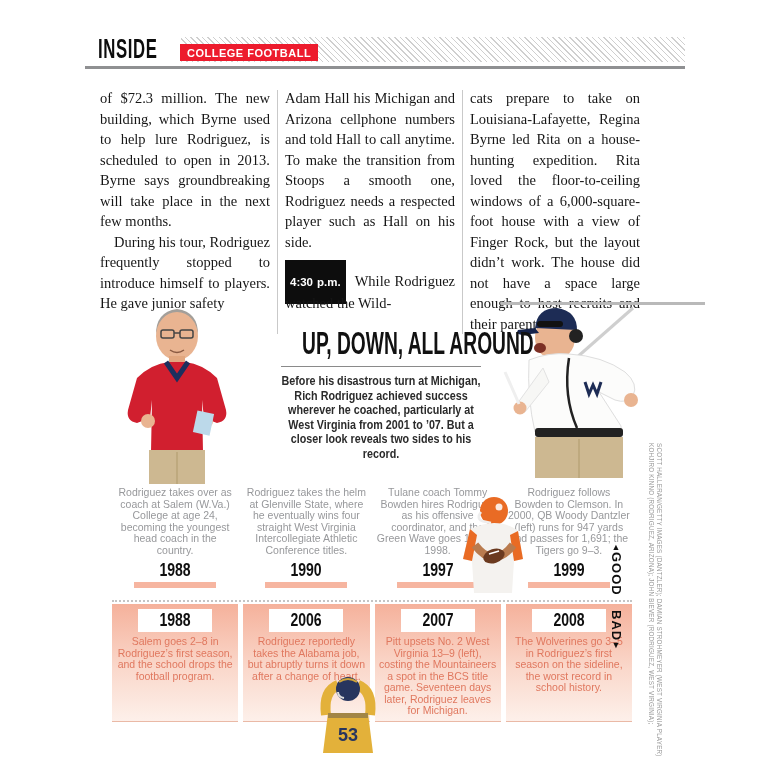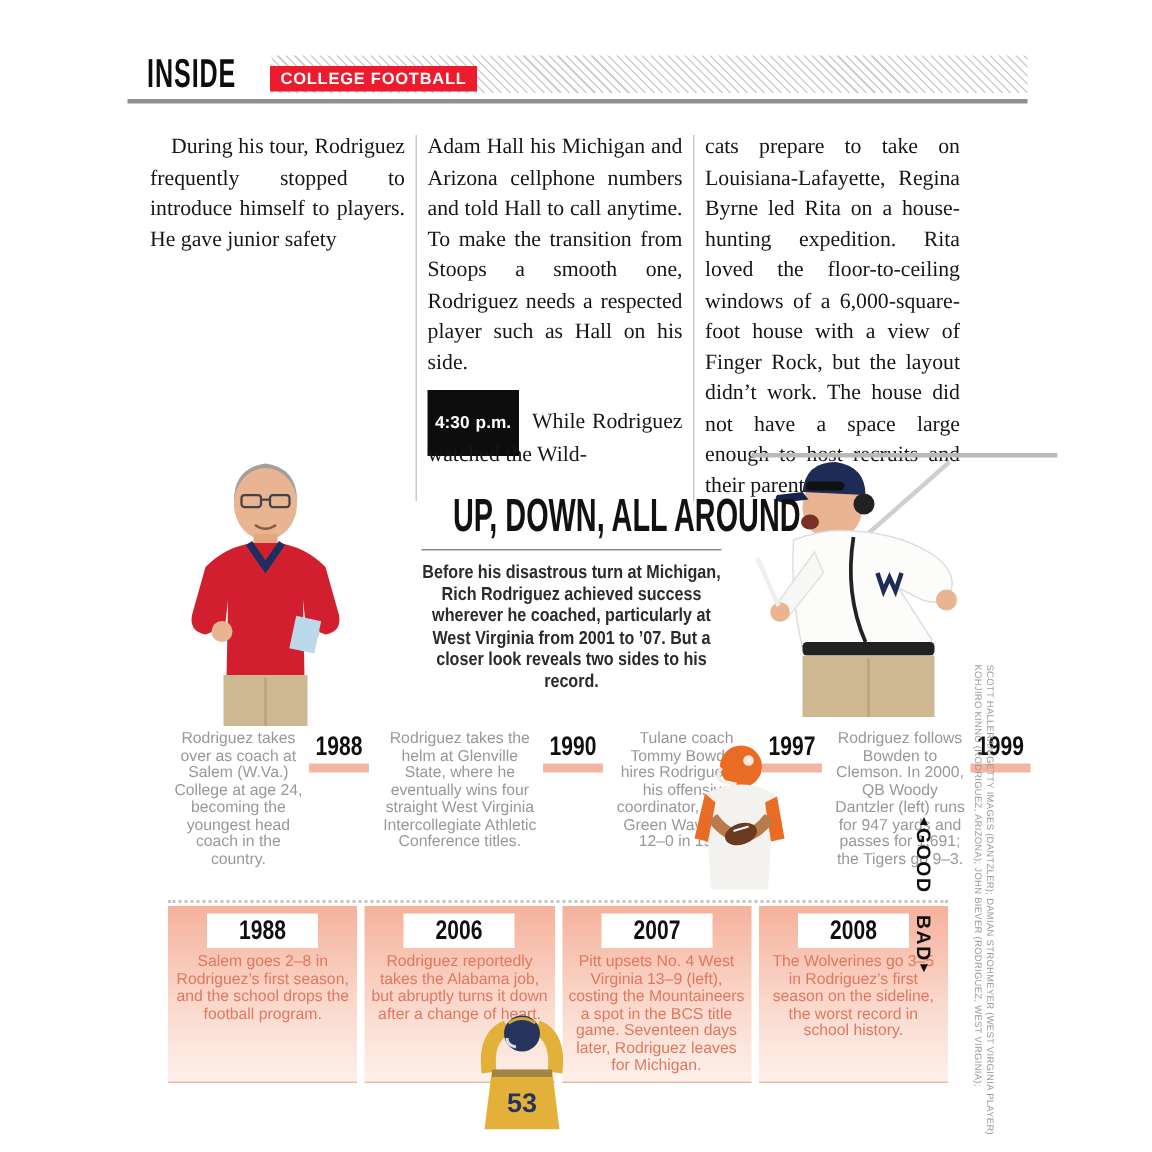--- a/index.html
+++ b/index.html
@@ -34,21 +34,21 @@
   .centerblock{position:absolute;left:146px;top:28px;width:300px;text-align:center;}
   .headline{display:inline-block;font-weight:bold;font-size:31px;letter-spacing:0;
             transform:scaleX(.62);transform-origin:center;white-space:nowrap;color:#111;}
   .hl-rule{width:200px;height:1px;background:#8a8a8a;margin:4px auto 7px auto;}
   .intro{width:240px;margin:0 auto;transform:scaleX(.86);transform-origin:center;
          font-weight:bold;font-size:12.5px;line-height:14.5px;color:#2b2b2b;}
 
   
   .timeline{position:absolute;left:112px;top:487px;width:520px;}
   .t-grid{display:grid;grid-template-columns:repeat(4,1fr);column-gap:5px;}
-  .t-top{height:110px;display:flex;flex-direction:row;justify-content:flex-start;}
+  .t-top{height:110px;display:flex;flex-direction:column;justify-content:flex-start;}
   .t-text{font-size:10.5px;line-height:11.5px;text-align:center;color:#97989b;margin:0 2px 4px 2px;}
   .yearwrap{width:82px;margin:0 auto;text-align:center;}
   .yeartxt{display:inline-block;font-weight:bold;font-size:18px;transform:scaleX(.78);color:#0f0f0f;}
   .yearbar{height:6px;background:#f6b5a0;margin-top:1px;}
   .dotted{border-top:2px dotted #c4c4c4;margin:3px 0 2px 0;}
   .t-box{height:118px;background:linear-gradient(180deg,#f5b19b 0%,#fad8cb 55%,#fdf0ea 100%);
          border-bottom:1px solid #eab9a6;padding-top:5px;box-sizing:border-box;}
   .t-box .plaque{width:74px;margin:0 auto 4px auto;background:#fff;text-align:center;padding:1px 0;}
   .b-text{font-size:10.5px;line-height:11.5px;text-align:center;color:#e0785f;margin:0 4px;}
 
@@ -70,20 +70,21 @@
 
   <div class="hdr">
     <div class="hatch"></div>
     <span class="brand">INSIDE</span>
     <span class="badge">COLLEGE FOOTBALL</span>
   </div>
   <div class="grayrule"></div>
 
   <div class="article">
     <div class="col">
+      <p>of $72.3 million. The new building, which Byrne used to help lure Rodriguez, is scheduled to open in 2013. Byrne says groundbreaking will take place in the next few months.</p>
       <p class="indent">During his tour, Rodriguez frequently stopped to introduce himself to players. He gave junior safety</p>
     </div>
     <div class="vr"></div>
     <div class="col">
       <p>Adam Hall his Michigan and Arizona cellphone numbers and told Hall to call anytime. To make the transition from Stoops a smooth one, Rodriguez needs a respected player such as Hall on his side.</p>
       <p class="gap-top"><span class="chip">4:30 p.m.</span>&nbsp;&nbsp;<span>While Rodriguez watched the Wild-</span></p>
     </div>
     <div class="vr"></div>
     <div class="col">
       <p>cats prepare to take on Louisiana-Lafayette, Regina Byrne led Rita on a house-hunting expedition. Rita loved the floor-to-ceiling windows of a 6,000-square-foot house with a view of Finger Rock, but the layout didn’t work. The house did not have a space large enough to host recruits and their parents</p>
@@ -176,21 +177,21 @@
       <div class="t-box">
         <div class="plaque"><span class="yeartxt">1988</span></div>
         <p class="b-text">Salem goes 2–8 in Rodriguez’s first season, and the school drops the football program.</p>
       </div>
       <div class="t-box">
         <div class="plaque"><span class="yeartxt">2006</span></div>
         <p class="b-text">Rodriguez reportedly takes the Alabama job, but abruptly turns it down after a change of heart.</p>
       </div>
       <div class="t-box">
         <div class="plaque"><span class="yeartxt">2007</span></div>
-        <p class="b-text">Pitt upsets No. 4 West Virginia 13–9 (left), costing the Mountaineers a spot in the BCS title game. Seventeen days later, Rodriguez leaves for Michigan.</p>
+        <p class="b-text">Pitt upsets No. 2 West Virginia 13–9 (left), costing the Mountaineers a spot in the BCS title game. Seventeen days later, Rodriguez leaves for Michigan.</p>
       </div>
       <div class="t-box">
         <div class="plaque"><span class="yeartxt">2008</span></div>
         <p class="b-text">The Wolverines go 3–5 in Rodriguez’s first season on the sideline, the worst record in school history.</p>
       </div>
     </div>
 
     <svg class="tl-photo" style="left:338px;top:6px;" width="86" height="108" viewBox="0 0 86 108">
       <circle cx="44" cy="18" r="14" fill="#e96b24"></circle>
       <circle cx="49" cy="14" r="3.5" fill="#ffffff" opacity=".85"></circle>

